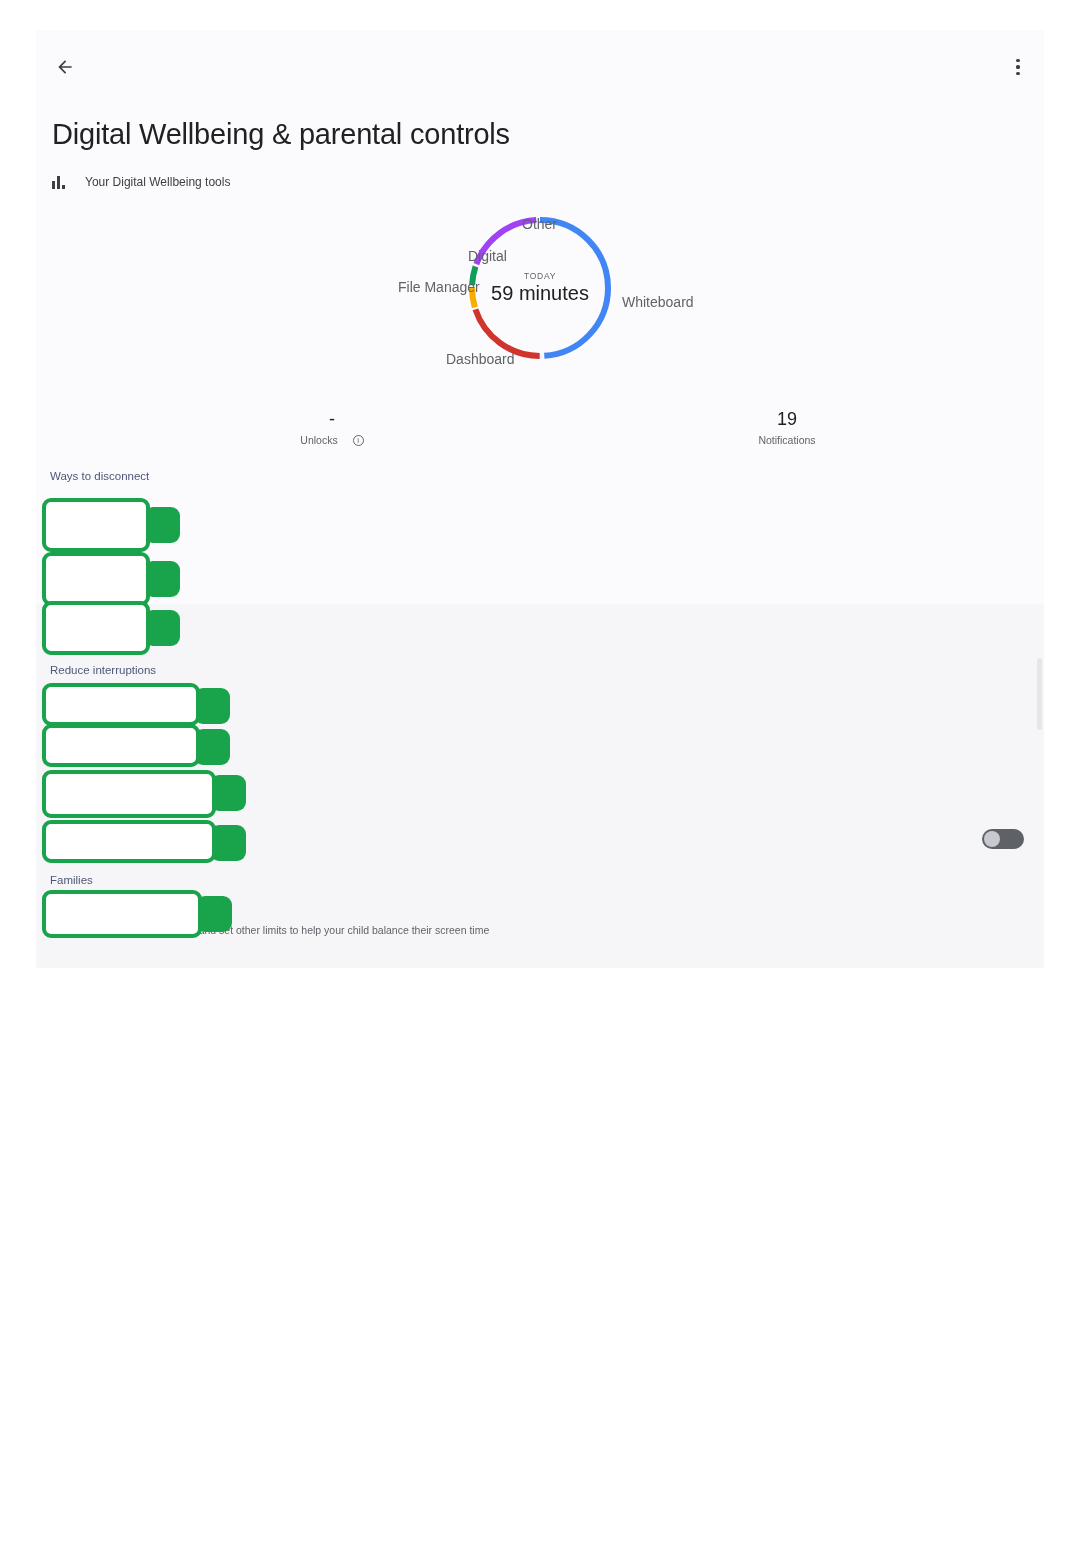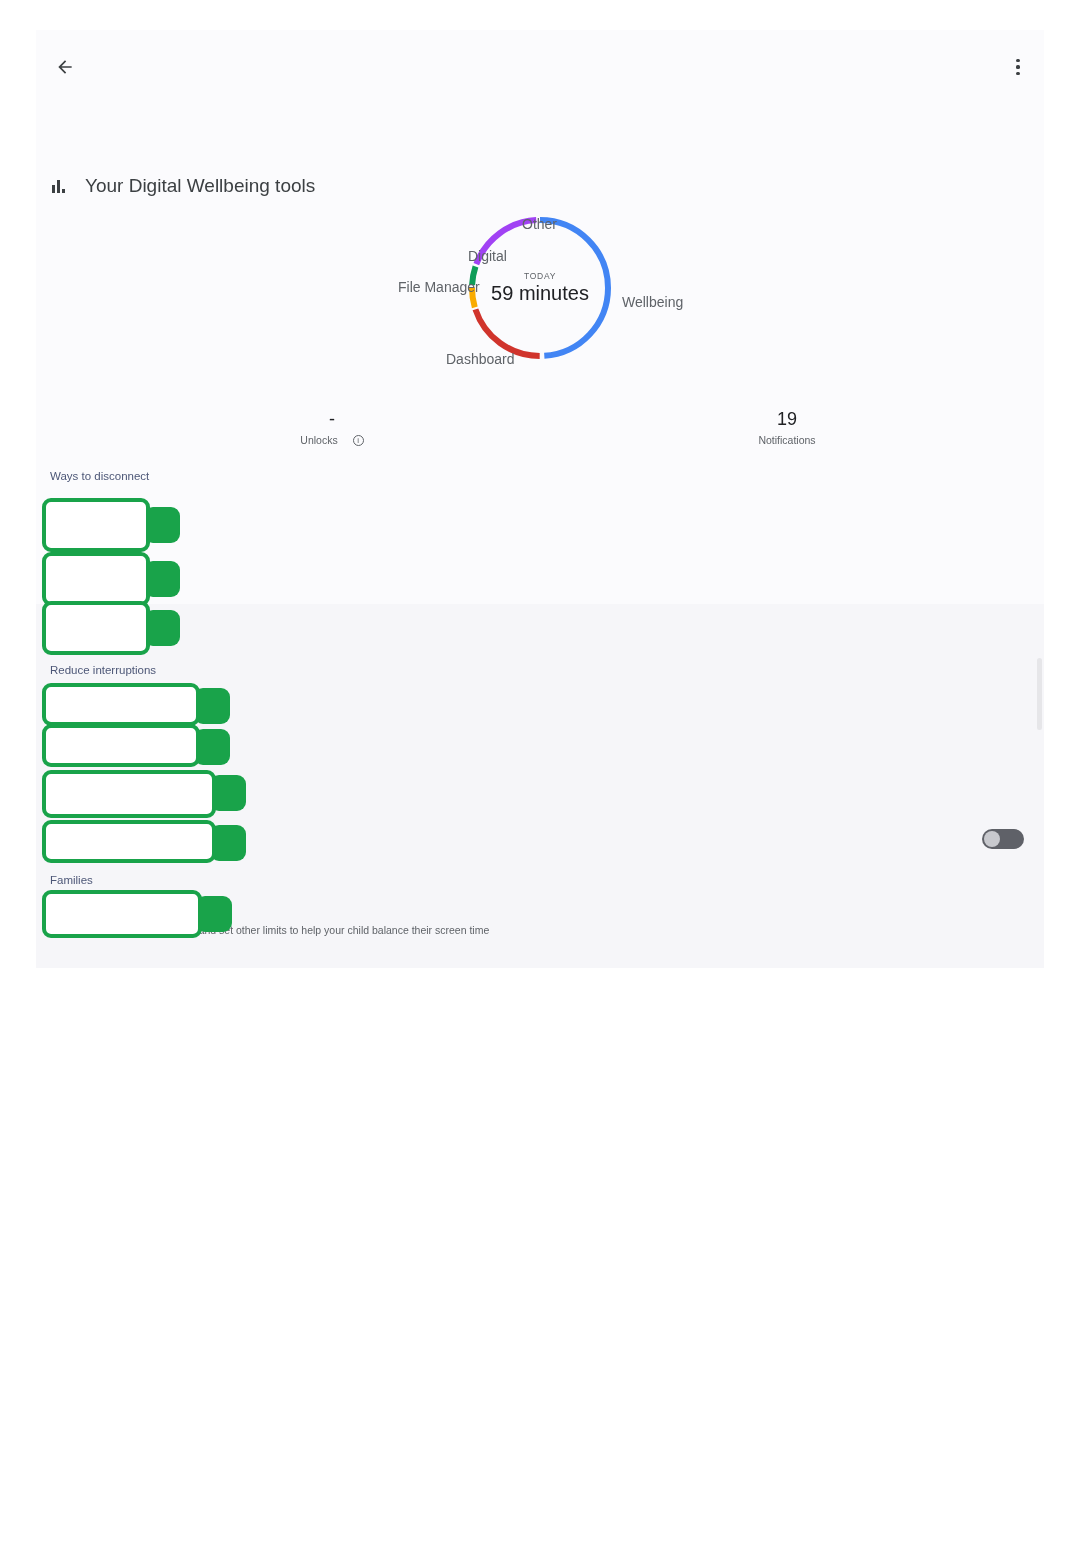--- a/index.html
+++ b/index.html
@@ -64,21 +64,21 @@
     position: absolute; left: 16px; top: 145px;
     display: flex; align-items: center; gap: 15px;
   }
   .tools-icon { width: 18px; height: 14px; position: relative; display: block; }
   .tools-icon b {
     position: absolute; bottom: 0; width: 3px; background: #3c4043; display: block;
   }
   .tools-icon b:nth-child(1) { left: 0px;  height: 8px; }
   .tools-icon b:nth-child(2) { left: 5px;  height: 13px; }
   .tools-icon b:nth-child(3) { left: 10px; height: 4px; }
-  .tools-label { font-size: 19px; color: #3c4043; }
+  .tools-label { font-size: 12px; color: #3c4043; }
   
   .donut-wrap {
     position: absolute; left: 0; top: 178px;
     width: 100%; height: 196px;
   }
   .donut {
     position: absolute; left: 50%; top: 0; transform: translateX(-50%);
     width: 160px; height: 160px;
   }
   .donut-center {
@@ -177,20 +177,21 @@
           <path d="M20 11H7.8l5.6-5.6L12 4l-8 8 8 8 1.4-1.4L7.8 13H20z" fill="#3c4043"></path>
         </svg>
       </div>
       <div class="overflow-btn">
         <i></i>
           <i></i>
           <i></i>
       </div>
     </div>
 
+    <div class="page-title">Digital Wellbeing &amp; parental controls</div>
 
     <div class="tools-row">
       <span class="tools-icon">
         <b></b>
           <b></b>
           <b></b>
       </span>
       <span class="tools-label">Your Digital Wellbeing tools</span>
     </div>
 
@@ -213,21 +214,21 @@
         <div class="donut-center">
           <div class="donut-today">TODAY</div>
           <div class="donut-total">59 minutes</div>
         </div>
       </div>
 
       <div class="seg-label" style="left:486px; top:8px;">Other</div>
       <div class="seg-label" style="left:432px; top:40px;">Digital</div>
       <div class="seg-label" style="left:362px; top:71px;">File Manager</div>
       <div class="seg-label" style="left:410px; top:143px;">Dashboard</div>
-      <div class="seg-label" style="left:586px; top:86px;">Wellbeing</div>
+      <div class="seg-label" style="left:586px; top:86px;">Whiteboard</div>
     </div>
 
     <div class="stats">
       <div class="stat stat-unlocks">
         <div class="val">-</div>
         <div class="cap">
           <span>Unlocks</span>
           <i class="info-i">i</i>
         </div>
       </div>

